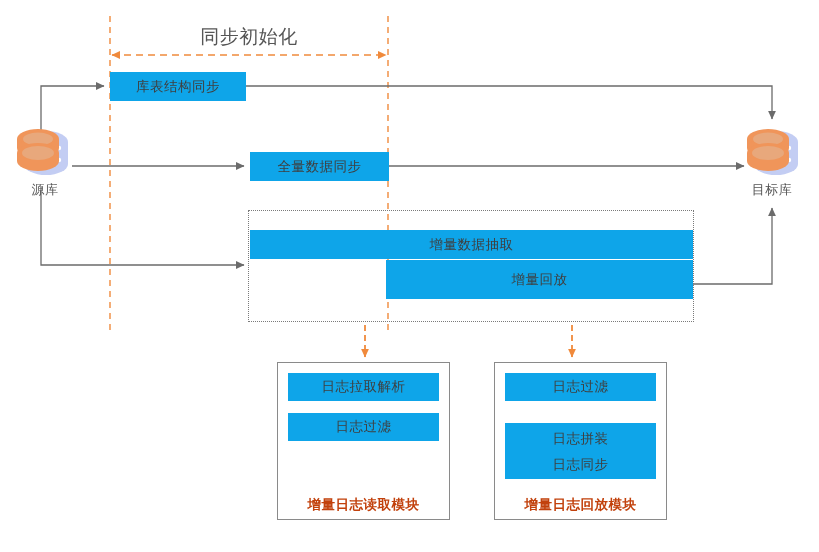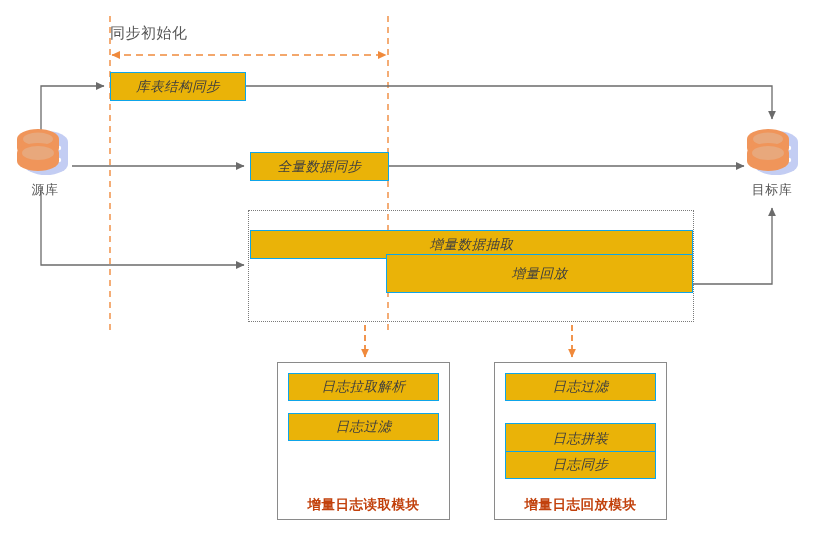--- a/index.html
+++ b/index.html
@@ -22,30 +22,29 @@
     left: 0;
     top: 0;
     width: 819px;
     height: 552px;
   }
 
   
   .pbox {
     position: absolute;
     box-sizing: border-box;
-    background: #eab308;
+    background: #0ea5e9;
     border: 1px solid #0ea5e9;
     color: #3f3f3f;
     font-size: 13.5px;
     display: flex;
     align-items: center;
     justify-content: center;
     letter-spacing: .5px;
     white-space: nowrap;
-    font-style: italic;
   }
 
   
   .dotted-group {
     position: absolute;
     box-sizing: border-box;
     border: 1.5px dotted #7a7a7a;
     background: transparent;
   }
 
@@ -80,21 +79,22 @@
     color: #555555;
     font-size: 13px;
     letter-spacing: .5px;
     white-space: nowrap;
   }
 
   
   .phase-label {
     position: absolute;
     color: #555555;
-    font-size: 15px;
+    font-size: 19px;
+    text-align: center;
     letter-spacing: .5px;
     white-space: nowrap;
   }
 </style>
 </head>
 <body>
 
 <div id="canvas">
 
   <svg id="svg-layer" viewBox="0 0 819 552" xmlns="http://www.w3.org/2000/svg">
@@ -174,21 +174,21 @@
   <div class="db-label" style="left:717px; top:181px;">目标库</div>
 
   <div class="dotted-group" style="left:248px; top:210px; width:446px; height:112px;"></div>
 
   <div class="pbox" style="left:110px; top:72px; width:136px; height:29px;">库表结构同步</div>
 
   <div class="pbox" style="left:250px; top:230px; width:443px; height:29px;">增量数据抽取</div>
 
   <div class="pbox" style="left:250px; top:152px; width:139px; height:29px;">全量数据同步</div>
 
-  <div class="pbox" style="left:386px; top:254px; width:307px; height:39px;">增量回放</div>
+  <div class="pbox" style="left:386px; top:260px; width:307px; height:39px;">增量回放</div>
 
   <div class="module-frame" style="left:277px; top:362px; width:173px; height:158px;"></div>
 
   <div class="pbox" style="left:288px; top:373px; width:151px; height:28px;">日志拉取解析</div>
   <div class="pbox" style="left:288px; top:413px; width:151px; height:28px;">日志过滤</div>
   <div class="module-caption" style="left:277px; top:496px; width:173px;">增量日志读取模块</div>
 
   <div class="module-frame" style="left:494px; top:362px; width:173px; height:158px;"></div>
 
   <div class="pbox" style="left:505px; top:373px; width:151px; height:28px;">日志过滤</div>

